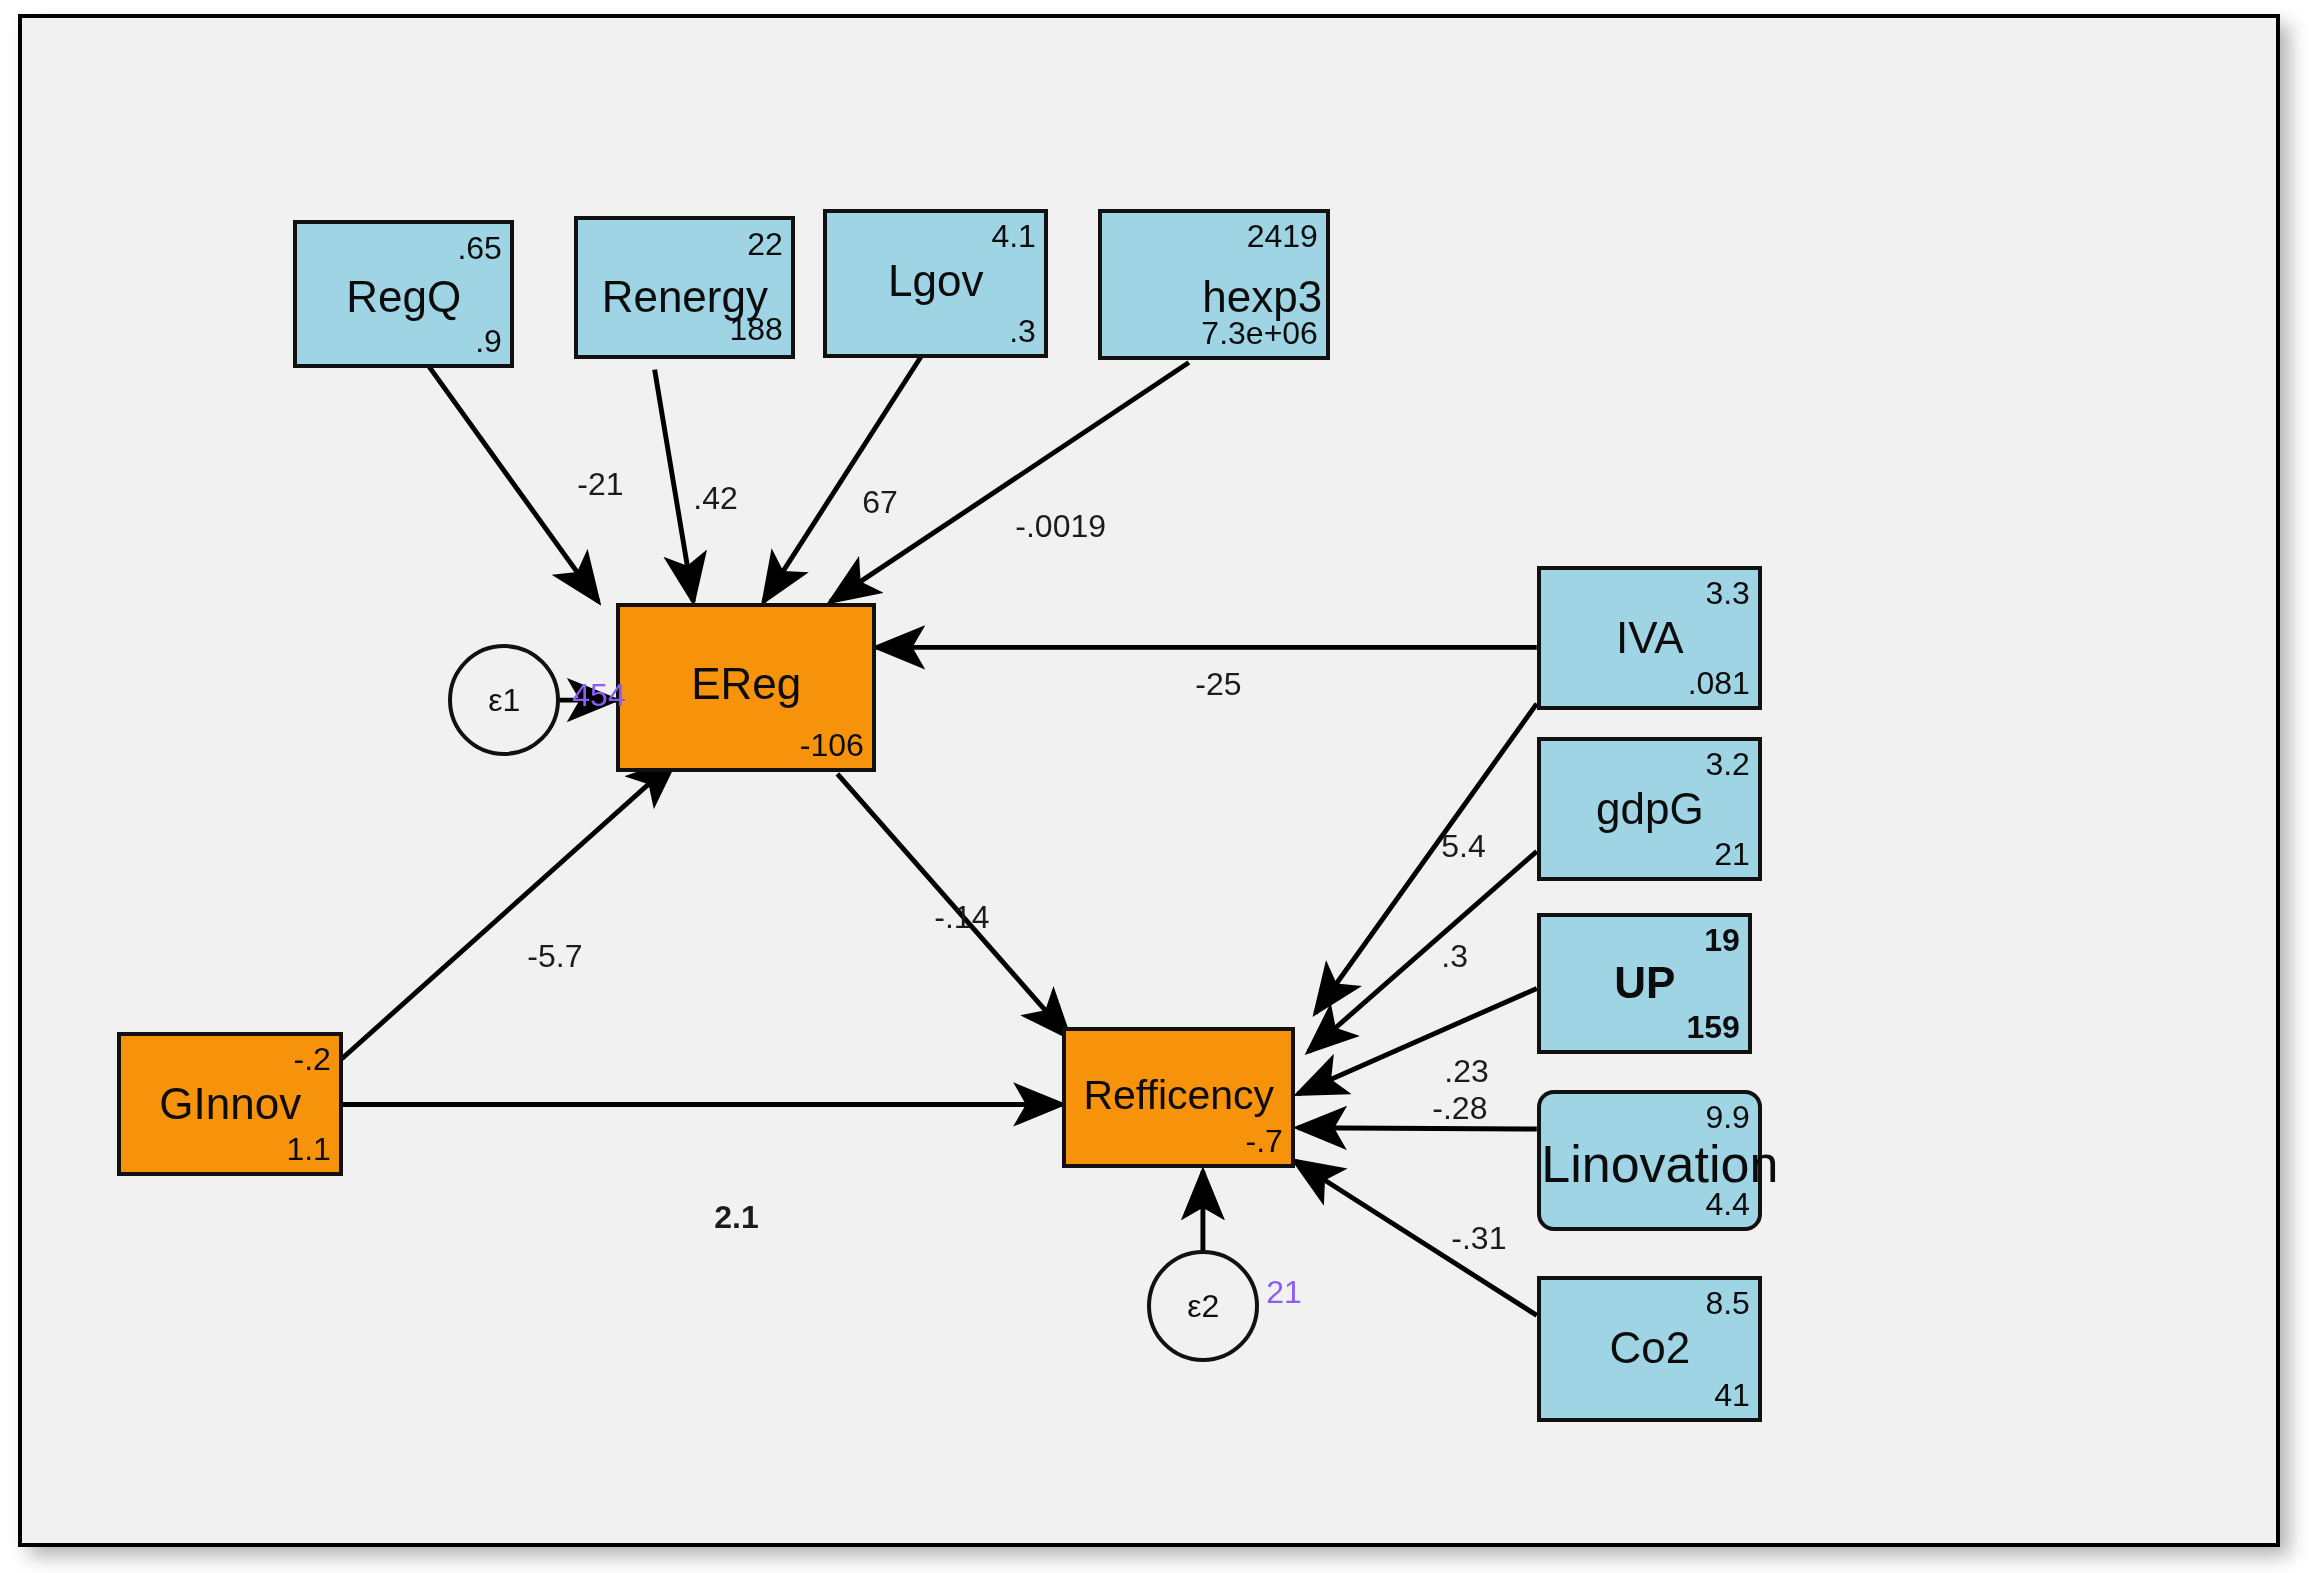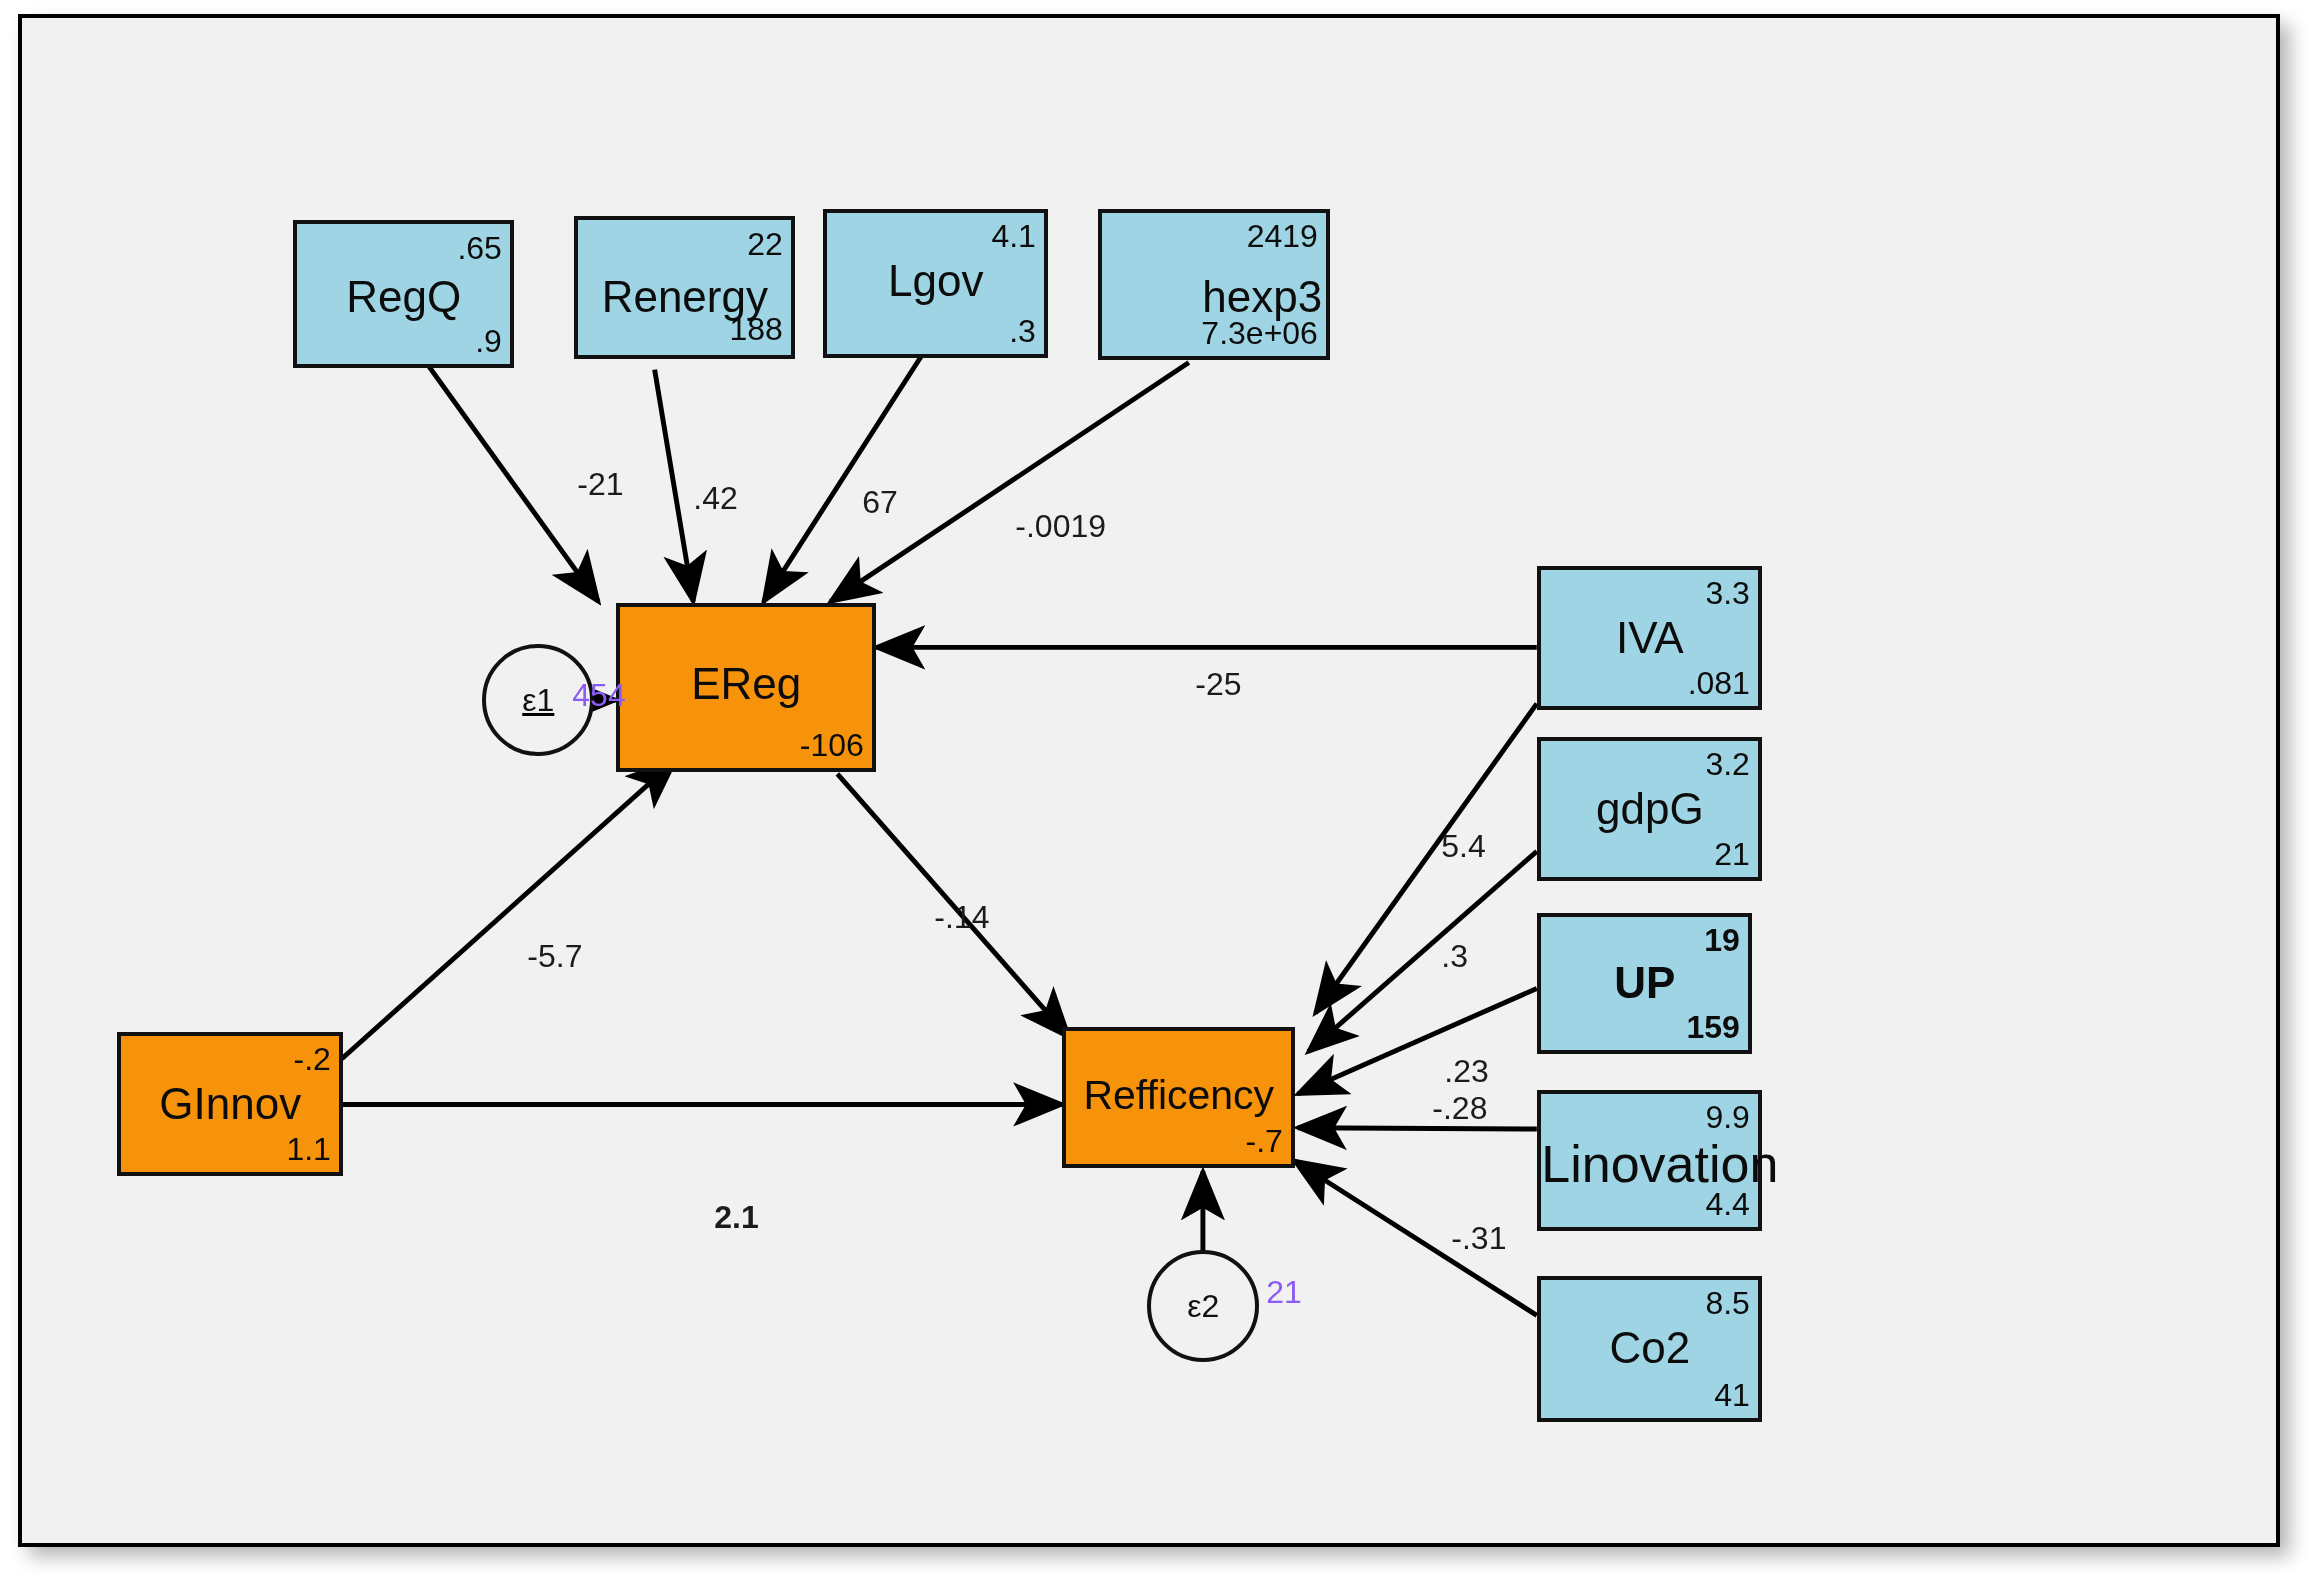--- a/index.html
+++ b/index.html
@@ -179,21 +179,21 @@
         <div class="node-name" style="top:46px;">gdpG</div>
         <div class="node-bot" style="bottom:7px;">21</div>
       </div>
 
       <div class="node observed" style="left:1515px;top:895px;width:215px;height:141px;font-weight:bold;">
         <div class="node-top" style="top:7px;">19</div>
         <div class="node-name" style="top:44px;">UP</div>
         <div class="node-bot" style="bottom:7px;">159</div>
       </div>
 
-      <div class="node observed" style="left:1515px;top:1072px;width:225px;height:141px;">
+      <div class="node observed" style="left:1515px;top:1072px;width:225px;height:141px;border-radius:17px;">
         <div class="node-top" style="top:7px;">9.9</div>
         <div class="node-name" style="top:44px;font-size:52px;">Linovation</div>
         <div class="node-bot" style="bottom:7px;">4.4</div>
       </div>
 
       <div class="node observed" style="left:1515px;top:1258px;width:225px;height:146px;">
         <div class="node-top" style="top:7px;">8.5</div>
         <div class="node-name" style="top:46px;">Co2</div>
         <div class="node-bot" style="bottom:7px;">41</div>
       </div>
@@ -207,21 +207,21 @@
         <div class="node-top" style="top:7px;">-.2</div>
         <div class="node-name" style="top:46px;">GInnov</div>
         <div class="node-bot" style="bottom:7px;">1.1</div>
       </div>
 
       <div class="node latent" style="left:1040px;top:1009px;width:233px;height:141px;">
         <div class="node-name" style="top:44px;font-size:41px;">Refficency</div>
         <div class="node-bot" style="bottom:7px;">-.7</div>
       </div>
 
-      <div class="err-circle" style="left:460px;top:626px;width:112px;height:112px;text-decoration:underline;">
+      <div class="err-circle" style="left:426px;top:626px;width:112px;height:112px;">
         <span class="err-label">ε1</span>
       </div>
       <div class="err-val" style="left:550px;top:661px;">454</div>
 
       <div class="err-circle" style="left:1125px;top:1232px;width:112px;height:112px;">
         <span class="err-label">ε2</span>
       </div>
       <div class="err-val" style="left:1244px;top:1258px;">21</div>
 
       <div class="edge-label" style="left:555px;top:450px;">-21</div>

